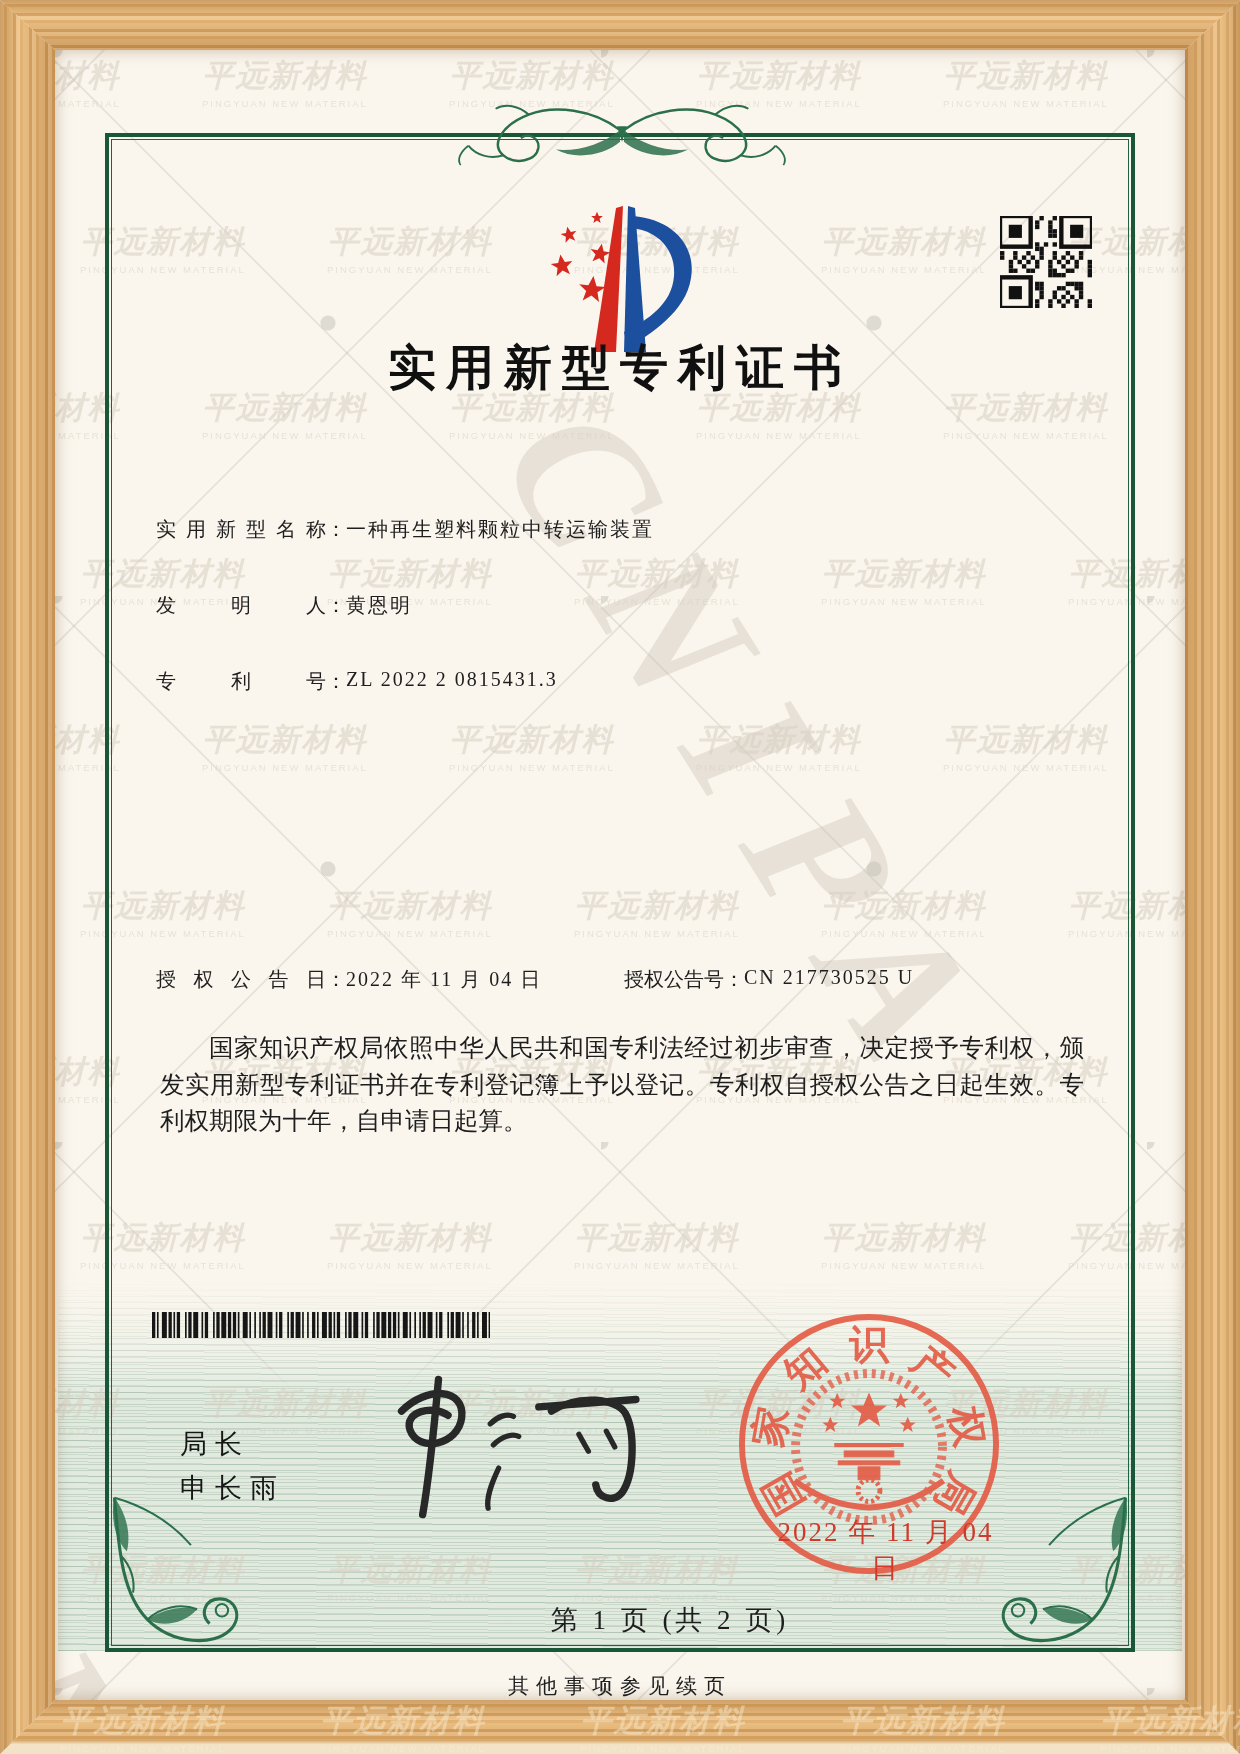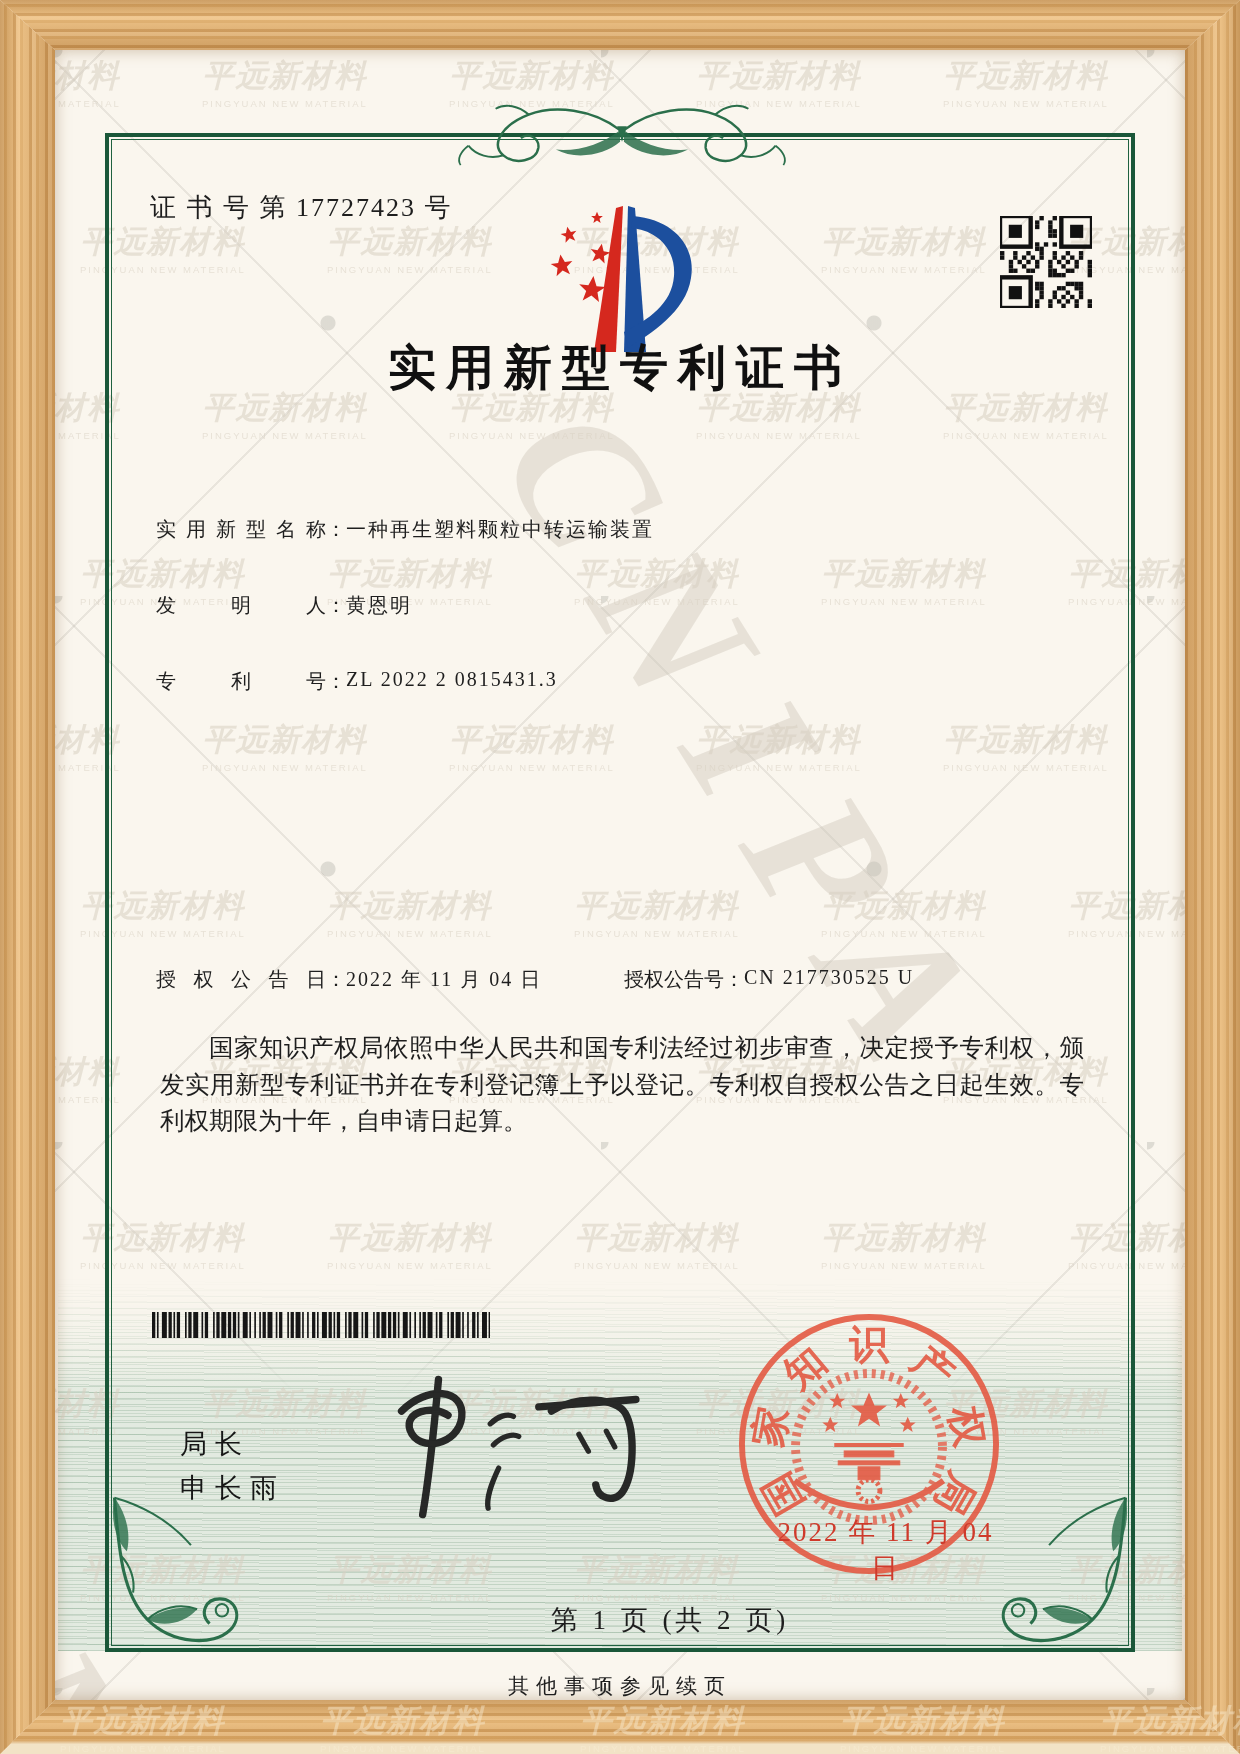--- a/index.html
+++ b/index.html
@@ -362,21 +362,20 @@
       <path d="M14,4 C18,48 20,96 46,122 C70,146 110,148 126,132 C138,120 132,102 116,102 C102,102 96,116 106,126" stroke-width="3"></path>
       <path d="M14,4 C36,10 66,24 88,50" stroke-width="2"></path>
       <path d="M46,122 C58,110 78,106 94,112" stroke-width="2"></path>
       <circle cx="118" cy="113" r="6" stroke-width="2"></circle>
       <path d="M20,60 C30,70 34,84 32,96" stroke-width="2"></path>
     </g>
     <path d="M46,122 C60,112 80,108 94,112 C82,126 60,130 46,122 Z" fill="#2b6f4b" opacity=".8"></path>
     <path d="M14,4 C26,20 30,40 26,56 C14,44 10,22 14,4 Z" fill="#2b6f4b" opacity=".8"></path>
   </svg>
 
-  <div class="ct certno">证 书 号 第 17727423 号</div>
 
   <svg class="ct logo" width="200" height="160" viewBox="0 0 200 160">
     <defs>
       <path id="star" d="M0,-10 L2.94,-3.09 L9.51,-3.09 L4.05,1.18 L5.88,8.09 L0,4 L-5.88,8.09 L-4.05,1.18 L-9.51,-3.09 L-2.94,-3.09 Z"></path>
     </defs>
     <g fill="#d5281e">
       <use href="#star" transform="translate(97,18) scale(0.62)"></use>
       <use href="#star" transform="translate(69,35) scale(0.85) rotate(-12)"></use>
       <use href="#star" transform="translate(100,54) scale(1.05) rotate(10)"></use>
       <use href="#star" transform="translate(62,66) scale(1.15) rotate(-8)"></use>

